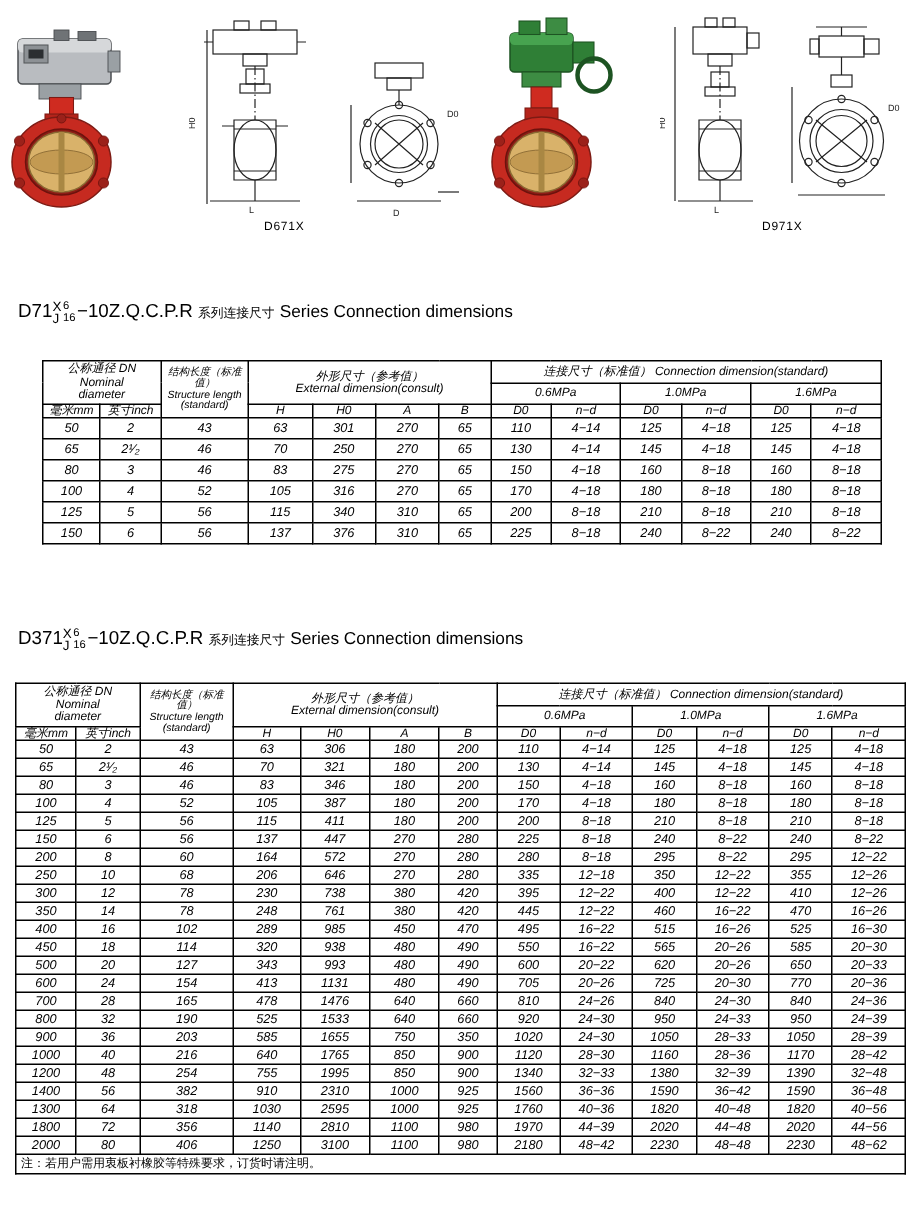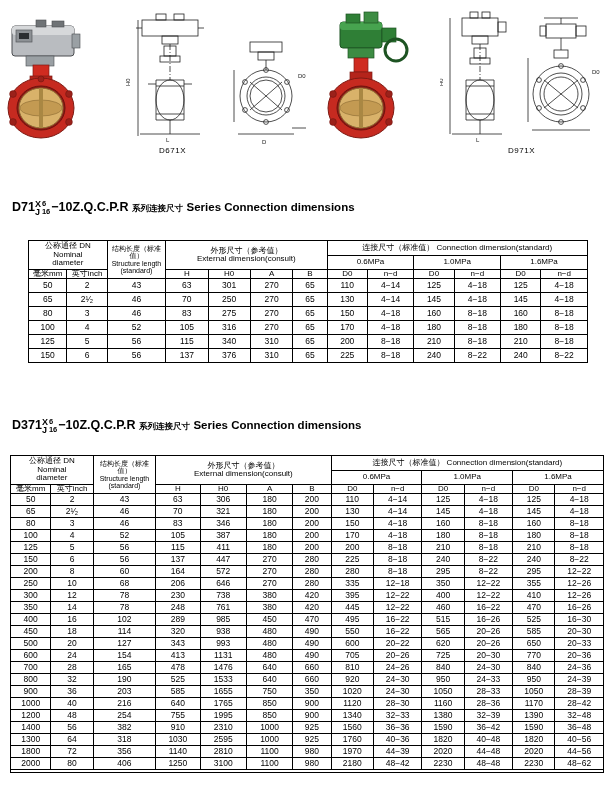--- a/index.html
+++ b/index.html
@@ -17,21 +17,21 @@
   
   .illus{position:relative;height:165px;width:615px;}
   .fig{position:absolute;top:0;}
   .fig-cap{position:absolute;font-size:8px;letter-spacing:.5px;}
 
   svg{display:block;}
 
   
   .sec-title{
     font-size:12.5px;
-    font-weight:bold;
+    font-weight:normal;
     letter-spacing:0px;
     white-space:nowrap;
   }
   .sec-title .frac{
     display:inline-block;
     vertical-align:middle;
     font-size:7.5px;
     line-height:8px;
     text-align:left;
     margin:0 1px;
@@ -43,20 +43,21 @@
     line-height:8px;
     text-align:left;
   }
   .sec-title .en{font-size:11.5px;}
 
   
   table{
     border-collapse:collapse;
     table-layout:fixed;
     font-size:8.5px;
+    font-style:italic;
   }
   td,th{
     border:1px solid #000;
     text-align:center;
     vertical-align:middle;
     padding:0;
     font-weight:normal;
     line-height:1.05;
   }
   .hdr td{font-size:8px;}
@@ -133,21 +134,21 @@
           <path d="M30 80 h28 M30 108 h28"></path>
           <path d="M22 78 h8 M58 78 h8"></path>
           <path d="M44 114 v14"></path>
 
           <path d="M12 14 v116"></path>
           <path d="M14 128 h60"></path>
         </g>
         <text x="4" y="80" font-size="6" fill="#222" transform="rotate(-90 4 80)">H0</text>
         <text x="40" y="136" font-size="6" fill="#222">L</text>
       </svg>
-      <div class="fig-cap" style="left:33px;top:140px;">D671X</div>
+      <div class="fig-cap" style="left:50px;top:140px;">D671X</div>
     </div>
 
     <div class="fig" style="left:228px;top:38px;">
       <svg width="86" height="110" viewBox="0 0 86 110">
         <g fill="none" stroke="#222" stroke-width=".8">
           <rect x="22" y="4" width="32" height="10"></rect>
           <rect x="30" y="14" width="16" height="8"></rect>
           <path d="M38 22 v10"></path>
           <ellipse cx="38" cy="58" rx="26" ry="26"></ellipse>
           <ellipse cx="38" cy="58" rx="19" ry="19"></ellipse>
@@ -822,16 +823,17 @@
             <td>2180</td>
             <td>48−42</td>
             <td>2230</td>
             <td>48−48</td>
             <td>2230</td>
             <td>48−62</td>
           </tr>
         </tbody>
     </table>
     <div class="note" style="width:594px;">
+      <div>注：若用户需用衷板衬橡胶等特殊要求，订货时请注明。</div>
     </div>
   </div>
 
 </div>
 
 </body></html>

